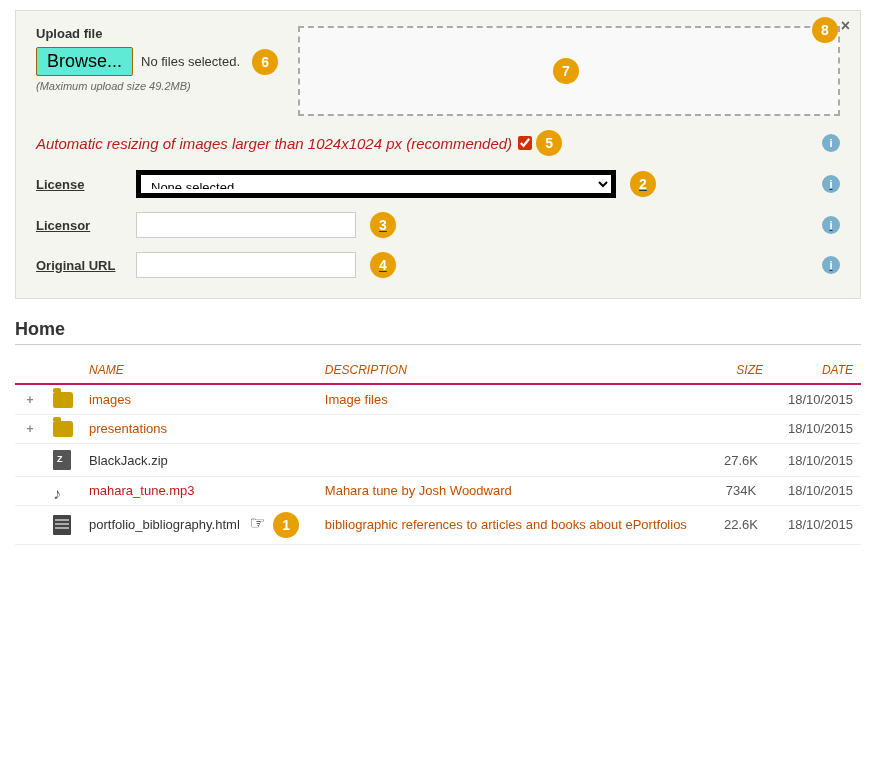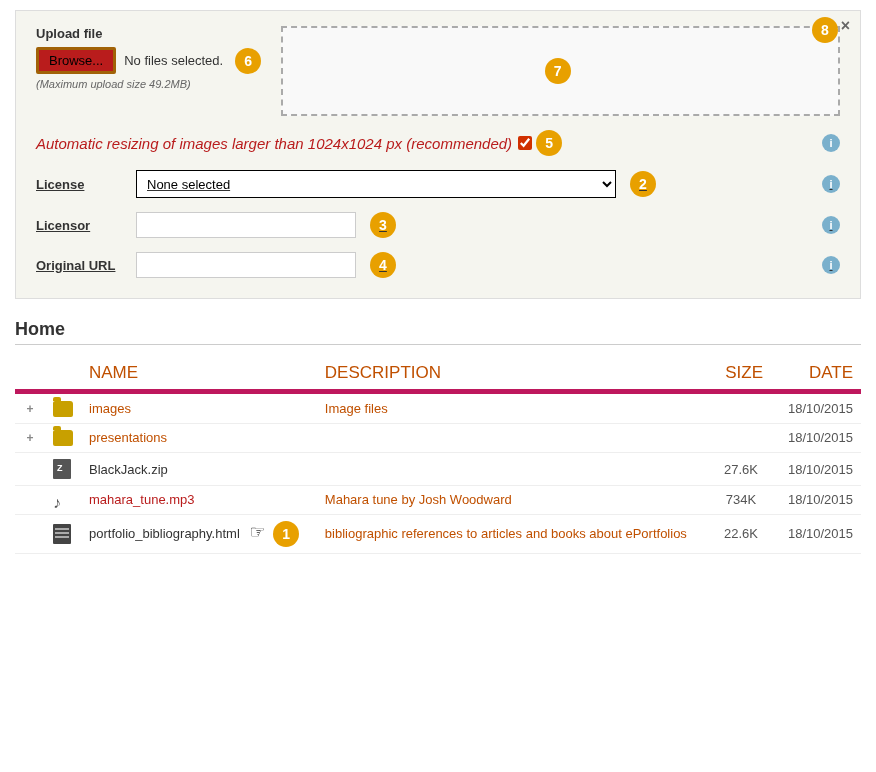--- a/index.html
+++ b/index.html
@@ -51,24 +51,24 @@
     }
 
     .browse-row {
       display: flex;
       align-items: center;
       gap: 8px;
     }
 
     .browse-btn {
       padding: 3px 10px;
-      border: 3px solid #a16207;
-      background: #b91c1c;
+      border: 1px solid #a16207;
+      background: #5eead4;
       cursor: pointer;
-      font-size: 13px;
+      font-size: 18px;
       border-radius: 2px;
     }
 
     .no-files-text {
       font-size: 13px;
       color: #333;
     }
 
     .max-size-text {
       font-size: 11px;
@@ -143,21 +143,21 @@
     .form-label {
       font-weight: bold;
       font-size: 13px;
       min-width: 90px;
       color: #333;
     }
 
     .form-select {
       flex: 0 0 480px;
       padding: 4px 6px;
-      border: 1px solid #000000;
+      border: 5px solid #000000;
       background: #fff;
       font-size: 13px;
       height: 28px;
     }
 
     .form-input {
       width: 220px;
       padding: 4px 6px;
       border: 1px solid #ccc;
       font-size: 13px;
@@ -182,27 +182,28 @@
       margin-bottom: 12px;
     }
 
     
     .file-table {
       width: 100%;
       border-collapse: collapse;
     }
 
     .file-table thead tr th {
-      font-size: 17px;
+      font-size: 12px;
       font-weight: normal;
       color: #c05000;
       text-transform: uppercase;
       padding: 6px 8px;
       text-align: left;
-      border-bottom: 5px solid #be185d;
+      border-bottom: 2px solid #be185d;
+      font-style: italic;
     }
 
     .file-table thead tr th.col-size,
     .file-table thead tr th.col-date {
       text-align: right;
     }
 
     .file-table tbody tr td {
       padding: 6px 8px;
       vertical-align: middle;

